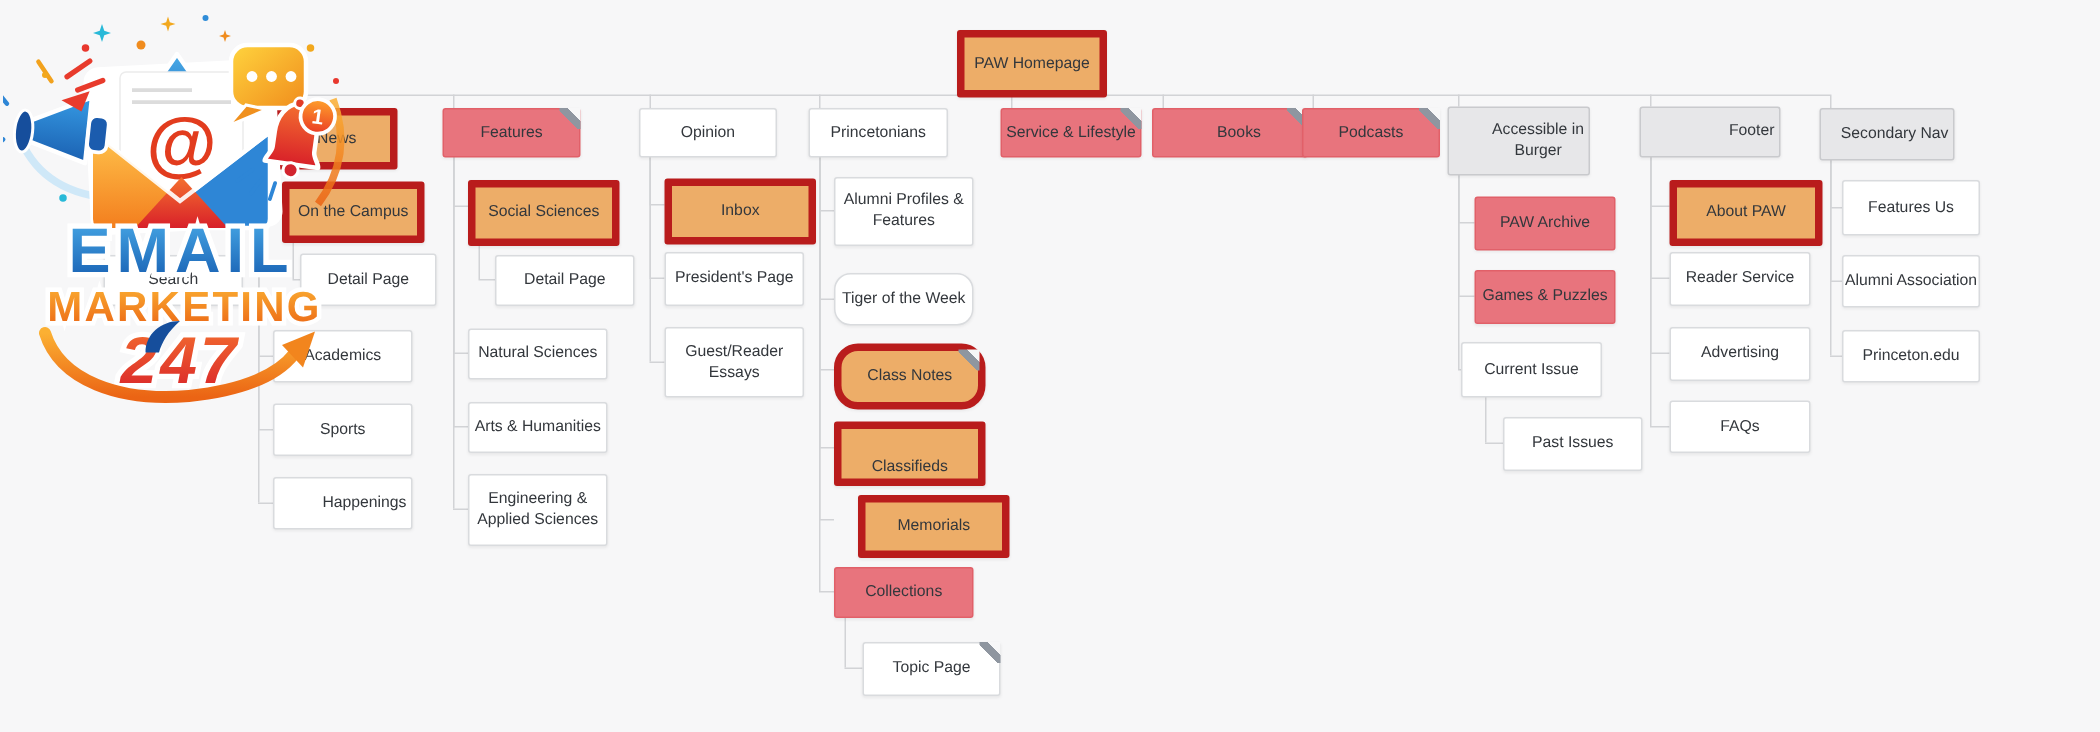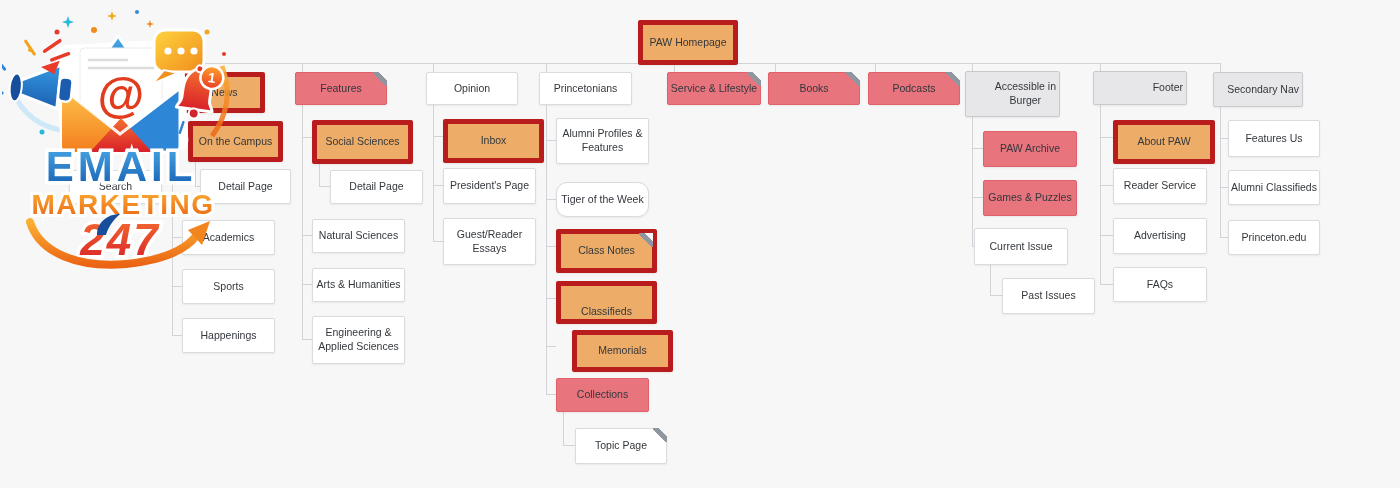--- a/index.html
+++ b/index.html
@@ -103,60 +103,60 @@
       <div class="line" style="left: 1220px; top: 105px; width: 1px; height: 82px;"></div>
       <div class="line" style="left: 1220px; top: 187px; width: 8px; height: 1px;"></div>
       <div class="line" style="left: 1220px; top: 105px; width: 1px; height: 132px;"></div>
       <div class="line" style="left: 1220px; top: 237px; width: 8px; height: 1px;"></div>
       <div class="node orange" style="left: 638px; top: 20px; width: 90px; height: 35px;"><span class="lbl">PAW Homepage</span></div>
       <div class="node orange" style="left: 184px; top: 72px; width: 71px; height: 31px;"><span class="lbl">News</span></div>
       <div class="node orange" style="left: 188px; top: 121px; width: 85px; height: 31px;"><span class="lbl">On the Campus</span></div>
       <div class="node white" style="left: 200px; top: 169px; width: 89px; height: 33px;"><span class="lbl">Detail Page</span></div>
       <div class="node white" style="left: 182px; top: 220px; width: 91px; height: 33px;"><span class="lbl">Academics</span></div>
       <div class="node white" style="left: 182px; top: 269px; width: 91px; height: 33px;"><span class="lbl">Sports</span></div>
-      <div class="node white" style="left: 182px; top: 318px; width: 91px; height: 33px;"><span class="lbl">Happenings</span></div>
+      <div class="node white" style="left: 182px; top: 318px; width: 91px; height: 33px; justify-content: flex-end;"><span class="lbl">Happenings</span></div>
       <div class="node white" style="left: 69px; top: 170px; width: 91px; height: 32px;"><span class="lbl">Search</span></div>
       <div class="node red" style="left: 295px; top: 72px; width: 90px; height: 31px;"><span class="lbl">Features</span><i class="fold"></i></div>
       <div class="node orange" style="left: 312px; top: 120px; width: 91px; height: 34px;"><span class="lbl">Social Sciences</span></div>
       <div class="node white" style="left: 330px; top: 170px; width: 91px; height: 32px;"><span class="lbl">Detail Page</span></div>
       <div class="node white" style="left: 312px; top: 219px; width: 91px; height: 32px;"><span class="lbl">Natural Sciences</span></div>
       <div class="node white" style="left: 312px; top: 268px; width: 91px; height: 32px;"><span class="lbl">Arts &amp; Humanities</span></div>
       <div class="node white" style="left: 312px; top: 316px; width: 91px; height: 46px;"><span class="lbl">Engineering &amp;
 Applied Sciences</span></div>
       <div class="node white" style="left: 426px; top: 72px; width: 90px; height: 31px;"><span class="lbl">Opinion</span></div>
       <div class="node orange" style="left: 443px; top: 119px; width: 91px; height: 34px;"><span class="lbl">Inbox</span></div>
       <div class="node white" style="left: 443px; top: 168px; width: 91px; height: 34px;"><span class="lbl">President's Page</span></div>
       <div class="node white" style="left: 443px; top: 218px; width: 91px; height: 45px;"><span class="lbl">Guest/Reader
 Essays</span></div>
       <div class="node white" style="left: 539px; top: 72px; width: 91px; height: 31px;"><span class="lbl">Princetonians</span></div>
       <div class="node white" style="left: 556px; top: 118px; width: 91px; height: 44px;"><span class="lbl">Alumni Profiles &amp;
 Features</span></div>
       <div class="node white" style="left: 556px; top: 182px; width: 91px; height: 33px; border-radius: 11px;"><span class="lbl">Tiger of the Week</span></div>
-      <div class="node orange" style="left: 556px; top: 229px; width: 91px; height: 34px;"><span class="lbl">Class Notes</span><i class="fold"></i></div>
+      <div class="node orange" style="left: 556px; top: 229px; width: 91px; height: 34px; border-radius: 16px;"><span class="lbl">Class Notes</span><i class="fold"></i></div>
       <div class="node orange" style="left: 556px; top: 281px; width: 91px; height: 33px; align-items: flex-end;"><span class="lbl">Classifieds</span></div>
       <div class="node orange" style="left: 556px; top: 330px; width: 91px; height: 32px; margin-left: 16px;"><span class="lbl">Memorials</span></div>
       <div class="node red" style="left: 556px; top: 378px; width: 91px; height: 32px;"><span class="lbl">Collections</span></div>
       <div class="node white" style="left: 575px; top: 428px; width: 90px; height: 34px;"><span class="lbl">Topic Page</span><i class="fold"></i></div>
       <div class="node red" style="left: 667px; top: 72px; width: 92px; height: 31px;"><span class="lbl">Service &amp; Lifestyle</span><i class="fold"></i></div>
-      <div class="node red" style="left: 768px; top: 72px; width: 90px; height: 31px;"><span class="lbl">Books</span><i class="fold"></i></div>
+      <div class="node red" style="left: 768px; top: 72px; width: 90px; height: 31px; padding-left: 12px;"><span class="lbl">Books</span><i class="fold"></i></div>
       <div class="node red" style="left: 868px; top: 72px; width: 90px; height: 31px;"><span class="lbl">Podcasts</span><i class="fold"></i></div>
       <div class="node gray" style="left: 965px; top: 71px; width: 93px; height: 44px;"><span class="lbl">Accessible in
 Burger</span></div>
       <div class="node red" style="left: 983px; top: 131px; width: 92px; height: 34px;"><span class="lbl">PAW Archive</span></div>
       <div class="node red" style="left: 983px; top: 180px; width: 92px; height: 34px;"><span class="lbl">Games &amp; Puzzles</span></div>
       <div class="node white" style="left: 974px; top: 228px; width: 92px; height: 35px;"><span class="lbl">Current Issue</span></div>
       <div class="node white" style="left: 1002px; top: 278px; width: 91px; height: 34px;"><span class="lbl">Past Issues</span></div>
       <div class="node gray" style="left: 1093px; top: 71px; width: 92px; height: 32px;"><span class="lbl">Footer</span></div>
       <div class="node orange" style="left: 1113px; top: 120px; width: 92px; height: 34px;"><span class="lbl">About PAW</span></div>
       <div class="node white" style="left: 1113px; top: 168px; width: 92px; height: 34px;"><span class="lbl">Reader Service</span></div>
       <div class="node white" style="left: 1113px; top: 218px; width: 92px; height: 34px;"><span class="lbl">Advertising</span></div>
       <div class="node white" style="left: 1113px; top: 267px; width: 92px; height: 33px;"><span class="lbl">FAQs</span></div>
       <div class="node gray" style="left: 1213px; top: 72px; width: 88px; height: 33px;"><span class="lbl">Secondary Nav</span></div>
       <div class="node white" style="left: 1228px; top: 120px; width: 90px; height: 35px;"><span class="lbl">Features Us</span></div>
-      <div class="node white" style="left: 1228px; top: 170px; width: 90px; height: 33px;"><span class="lbl">Alumni Classifieds</span></div>
+      <div class="node white" style="left: 1228px; top: 170px; width: 90px; height: 33px;"><span class="lbl">Alumni Association</span></div>
       <div class="node white" style="left: 1228px; top: 220px; width: 90px; height: 33px;"><span class="lbl">Princeton.edu</span></div>
     </div>
 
   <div class="logo">
     <svg width="238" height="270" viewBox="0 0 238 270">
       <defs>
         <linearGradient id="gBlue" x1="0" y1="0" x2="0" y2="1">
           <stop offset="0" stop-color="#4aace9"></stop>
             <stop offset="1" stop-color="#155cb0"></stop>
         </linearGradient>

